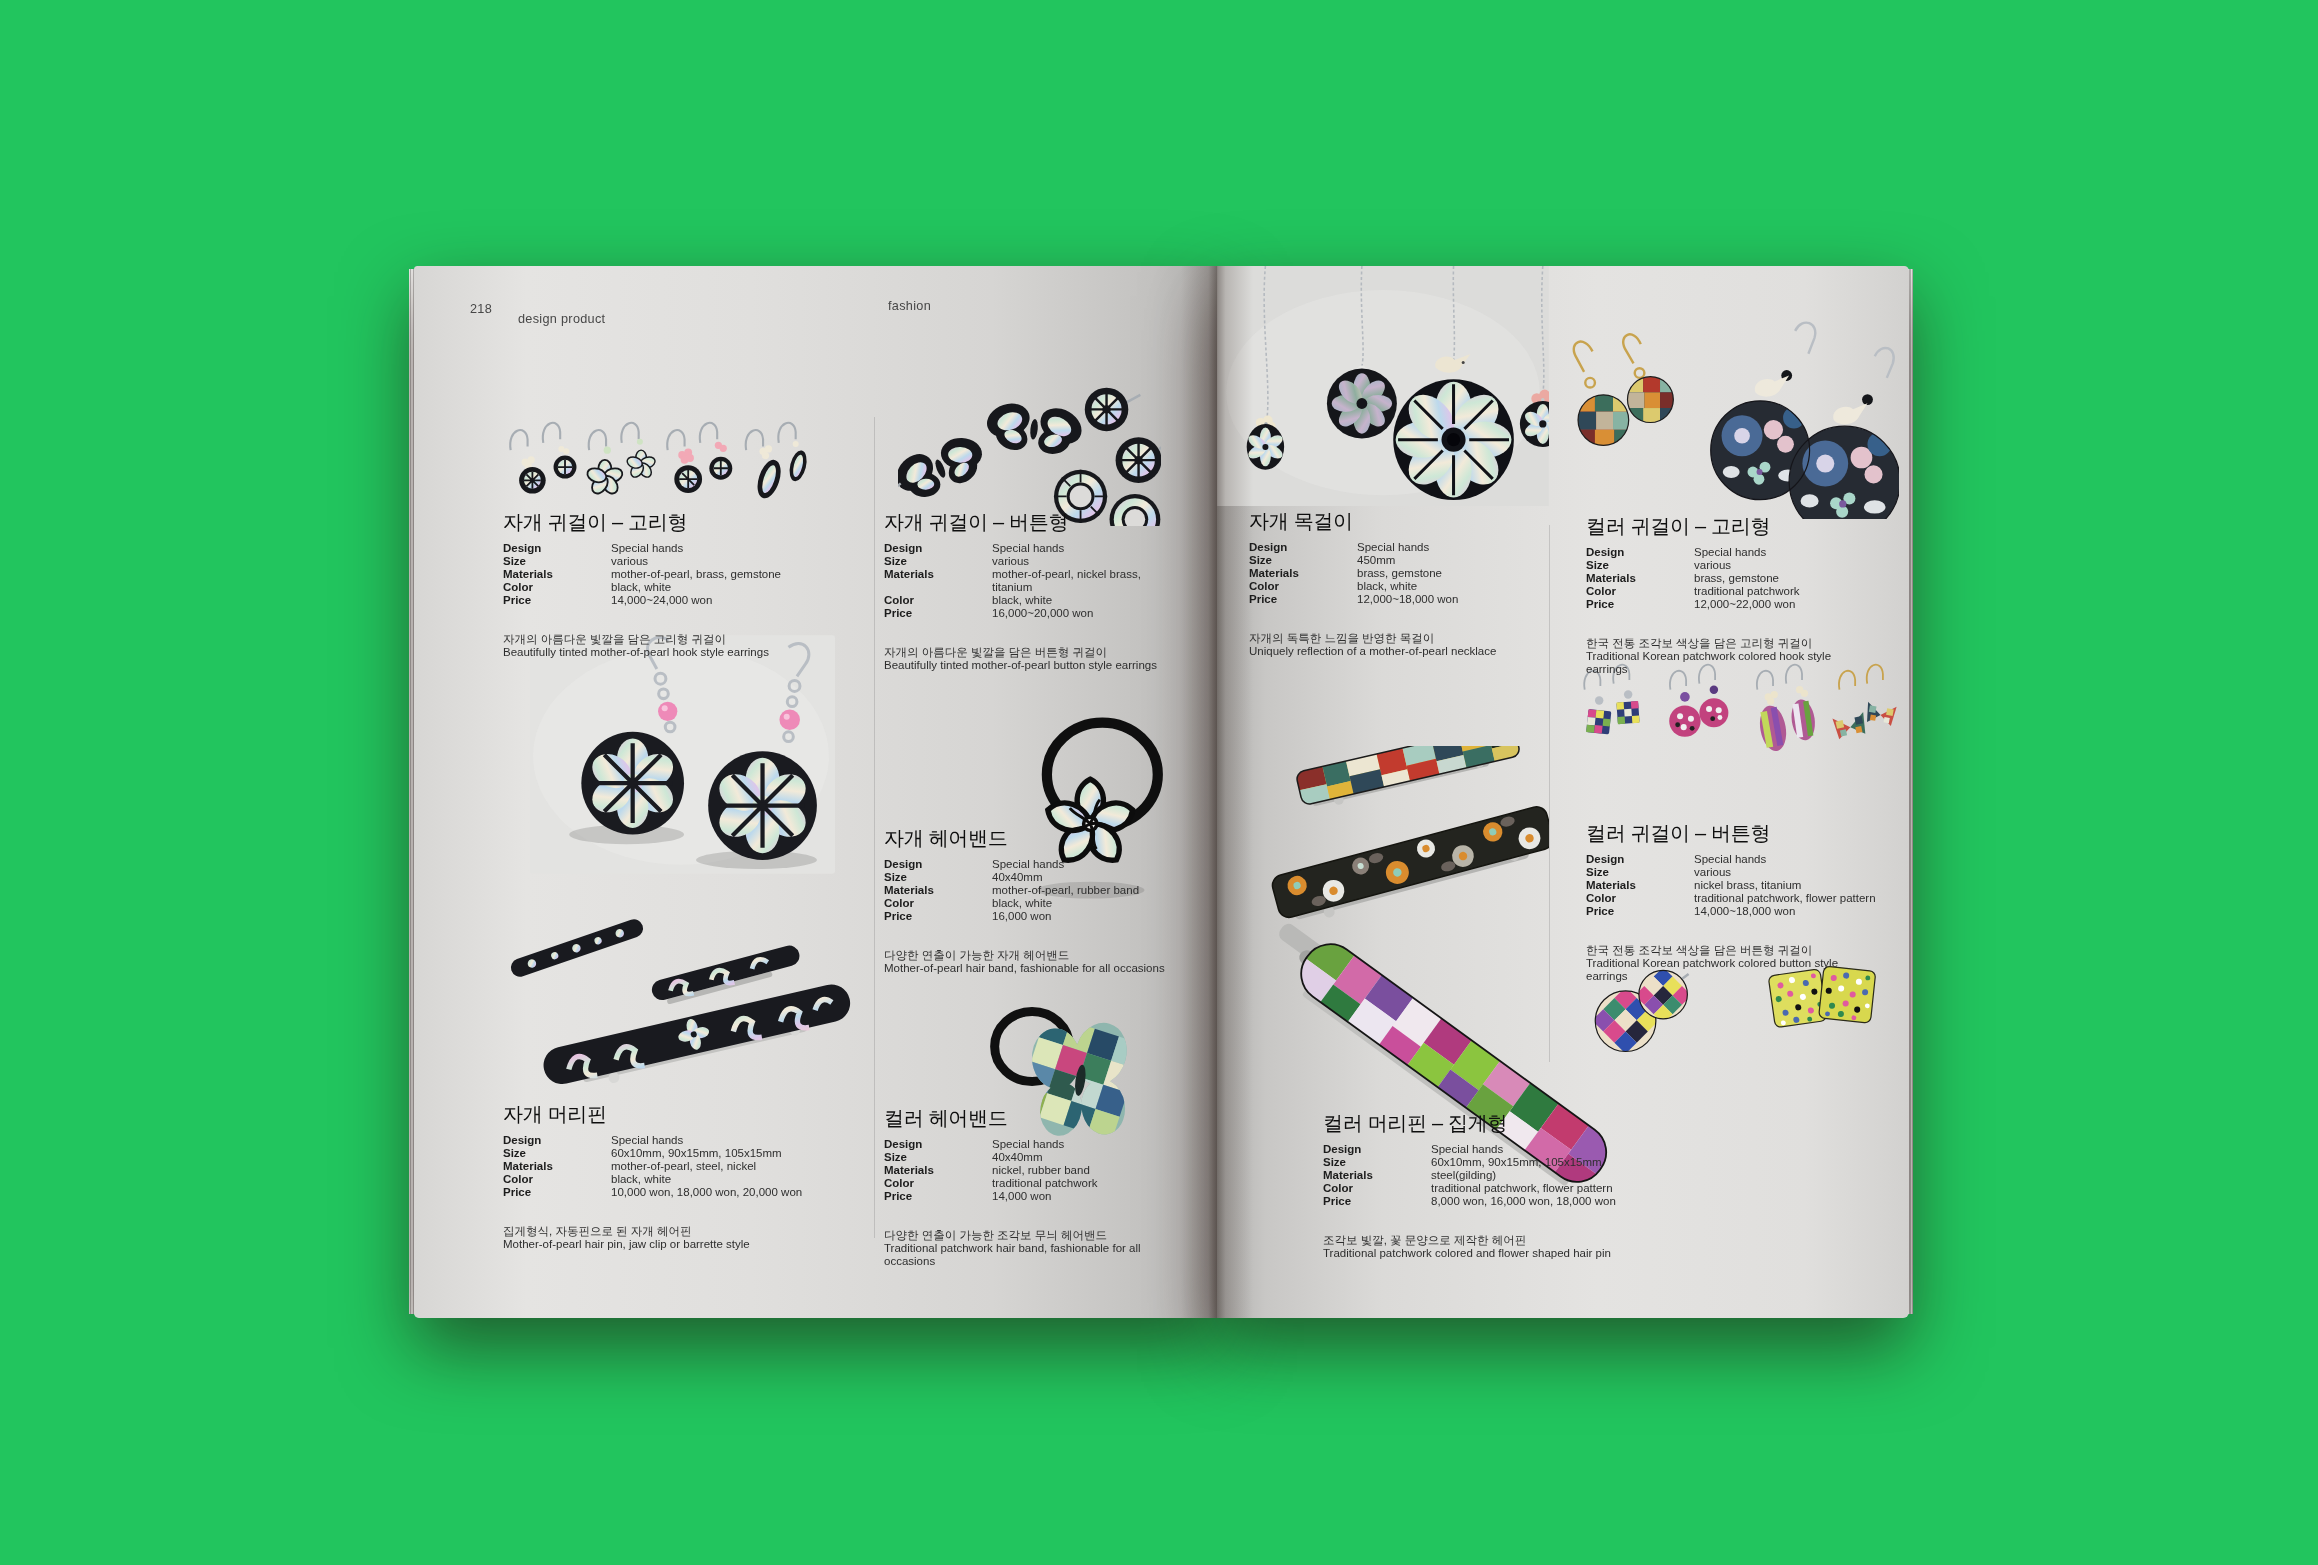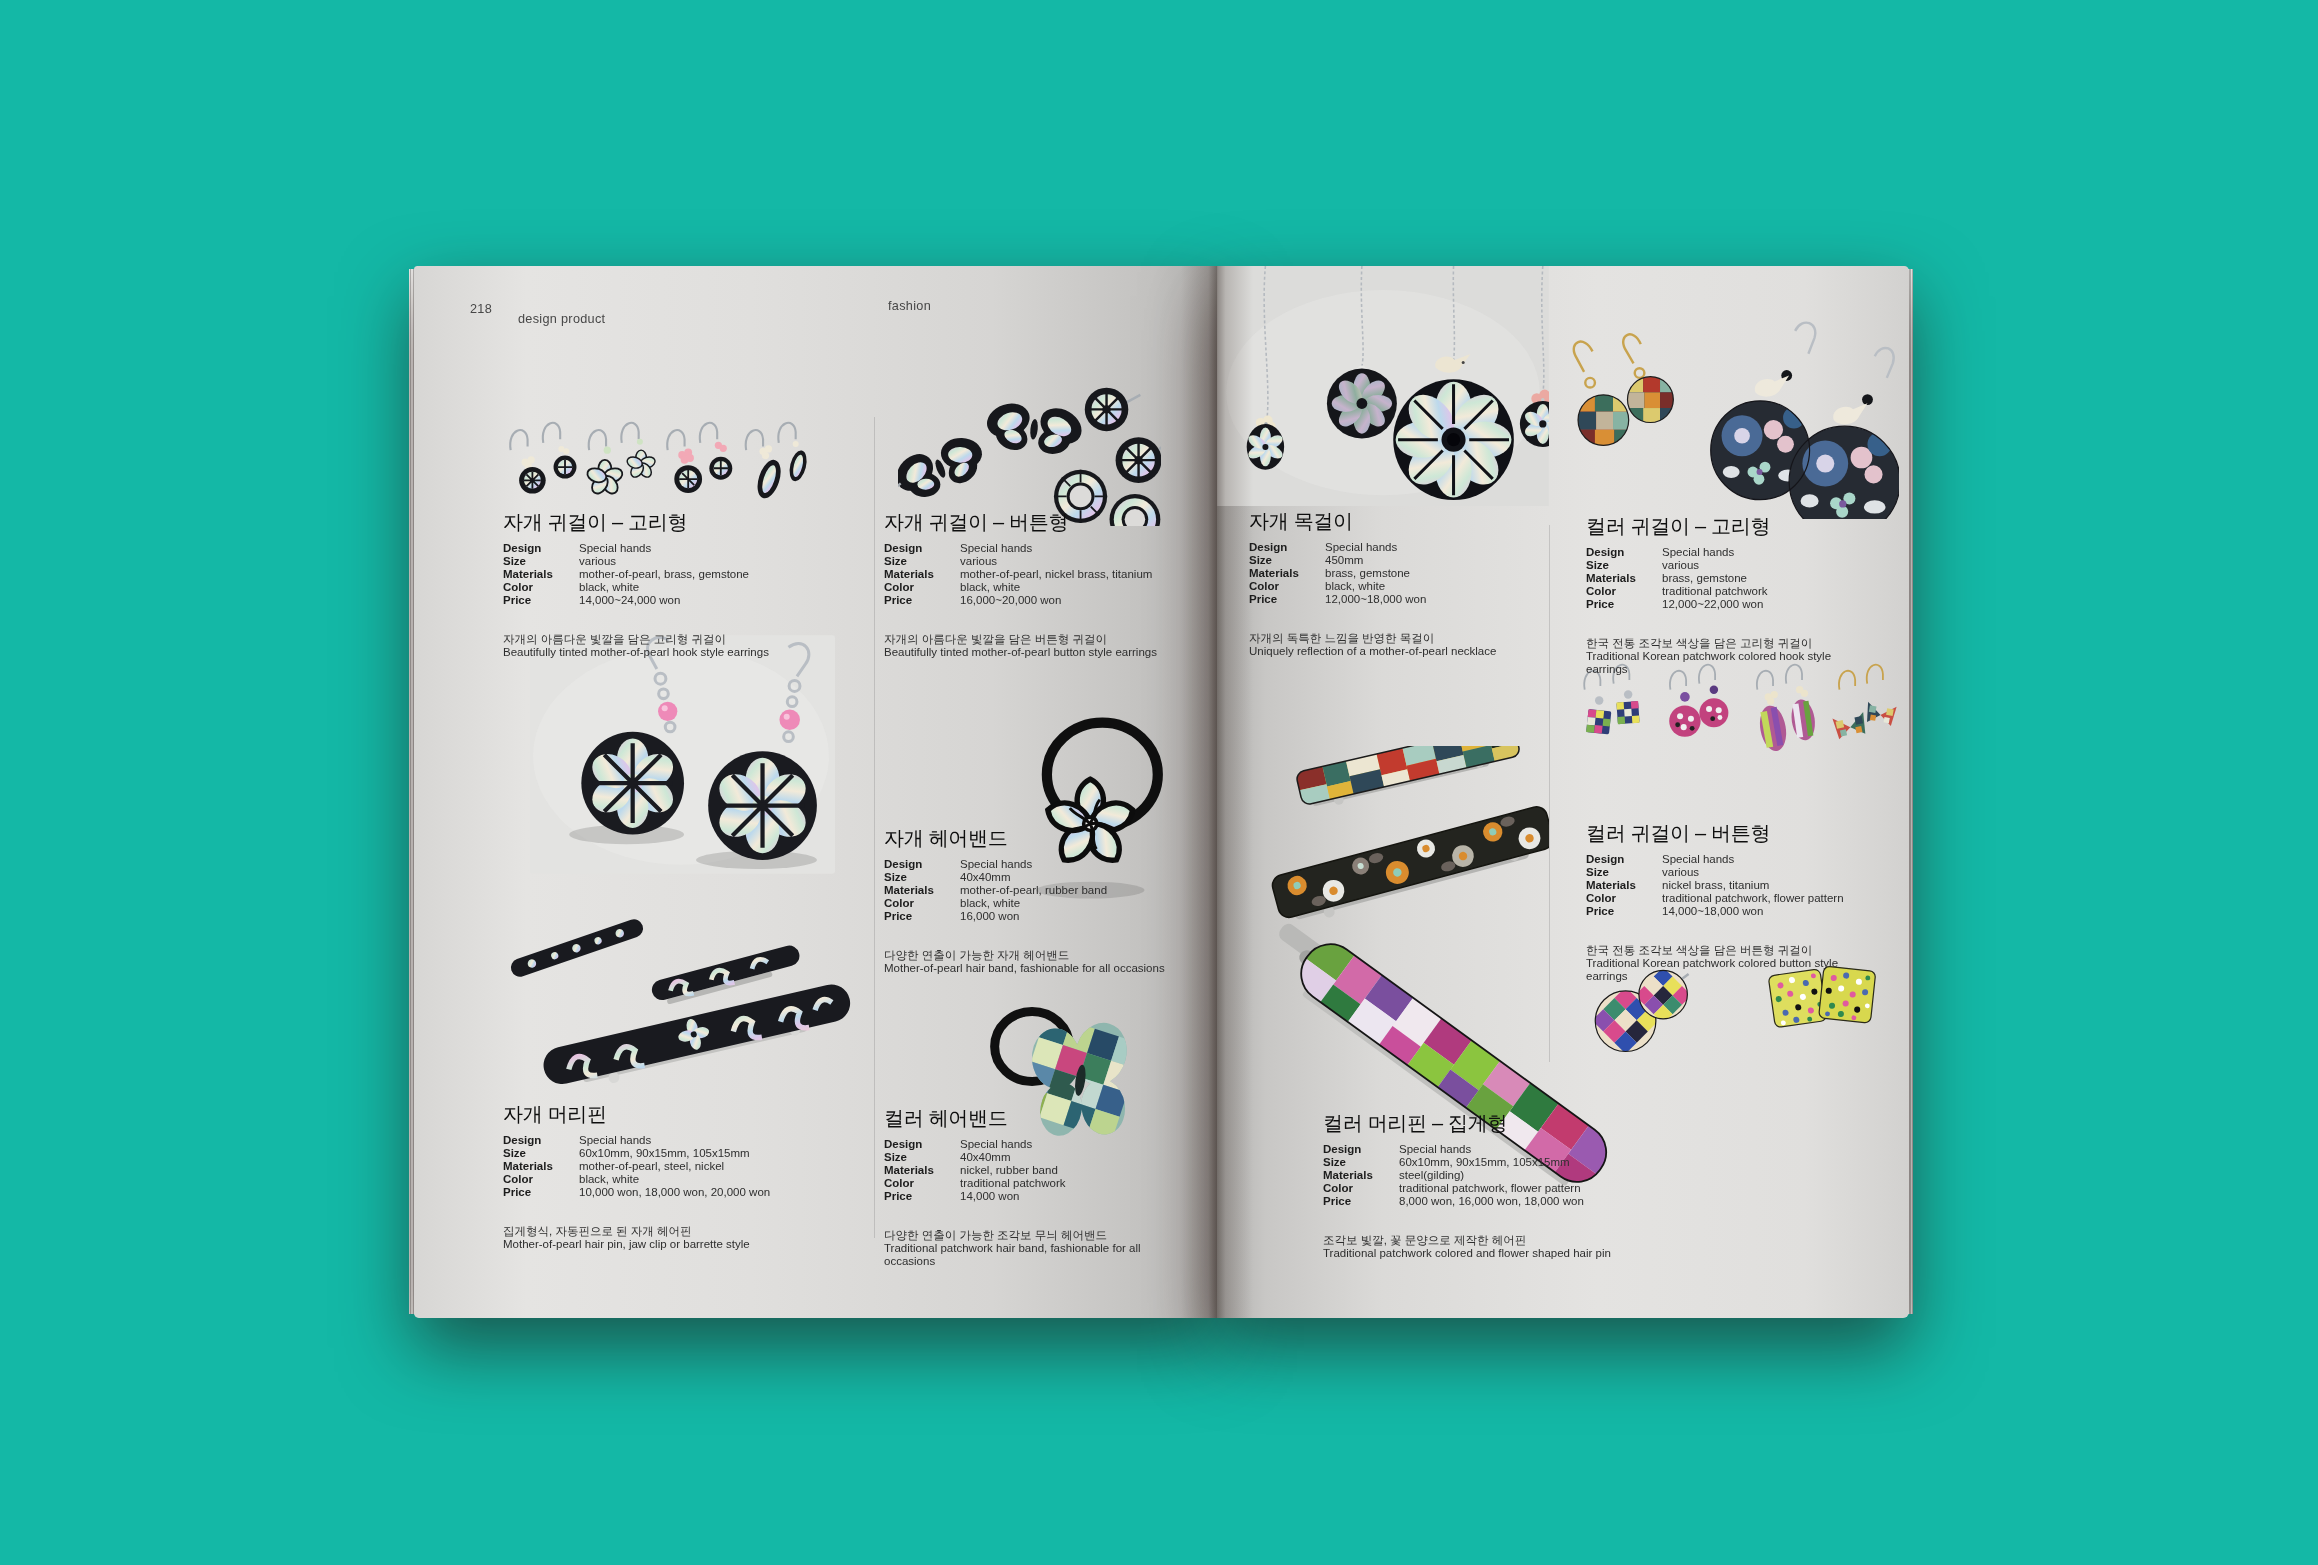--- a/index.html
+++ b/index.html
@@ -1,34 +1,34 @@
 <!DOCTYPE html>
 <html style="font-size:9.7px"><head>
 <meta charset="utf-8">
 <style>
   html,body{margin:0;padding:0;background:#713525;}
-  #stage{position:relative;width:2319px;height:1565px;background:#14b8a6;overflow:hidden;
+  #stage{position:relative;width:2319px;height:1565px;background:#22c55e;overflow:hidden;
          font-family:"Liberation Sans","DejaVu Sans",sans-serif;}
   .page{position:absolute;top:266px;height:1052px;box-shadow:0 30px 72px rgba(30,10,5,.55);}
   #page-left{left:414px;width:803px;border-radius:3.6px 0 0 4.8px;
     background:linear-gradient(90deg,#d7d6d4 0%,#e5e4e2 14%,#e0dfdd 42%,#d6d5d3 72%,#c3c2c0 92%,#b2b1af 100%);}
   #page-right{left:1217px;width:692px;border-radius:0 4.8px 6px 0;
     background:linear-gradient(90deg,#aeadab 0%,#c8c7c5 7%,#dbdad8 24%,#e4e3e1 55%,#e0dfdd 85%,#d2d1cf 100%);}
   .gutter{position:absolute;left:1181px;top:266px;width:72px;height:1052px;z-index:3;pointer-events:none;
     background:linear-gradient(90deg,rgba(0,0,0,0) 0%,rgba(40,25,18,.18) 38%,rgba(30,18,12,.42) 50%,rgba(40,25,18,.20) 62%,rgba(0,0,0,0) 100%);}
   .edge{position:absolute;top:269px;height:1045px;width:6px;z-index:0;}
   .edge.l{left:409px;background:repeating-linear-gradient(90deg,#efeeec 0 1.2px,#b7b6b4 1.2px 2.4px);}
   .edge.r{left:1907px;background:repeating-linear-gradient(90deg,#b7b6b4 0 1.2px,#efeeec 1.2px 2.4px);}
   .vrule{position:absolute;width:1.2px;background:rgba(120,120,118,.28);z-index:1;}
   .hdr{position:absolute;font-size:12.7px;color:#474747;letter-spacing:0.3px;z-index:2;}
   .product{position:absolute;z-index:4;color:#232323;}
   .product h3{margin:0 0 8.5px 0;font-size:20px;line-height:22px;font-weight:normal;color:#0e0e0e;letter-spacing:-0.3px;}
   .spec-row{display:flex;font-size:11.5px;line-height:13px;}
   .lbl{flex:none;width:76px;font-weight:bold;color:#1c1c1c;}
-  .val{color:#2e2e2e;}
+  .val{color:#2e2e2e;margin-left:32px;}
   .desc{margin-top:26px;font-size:11.5px;line-height:13.3px;color:#2e2e2e;}
   .ph{position:absolute;z-index:2;}
   .ph svg{display:block;}
 </style>
 </head>
 <body>
 
 <div id="stage">
 
   <svg width="0" height="0" style="position:absolute" aria-hidden="true">

